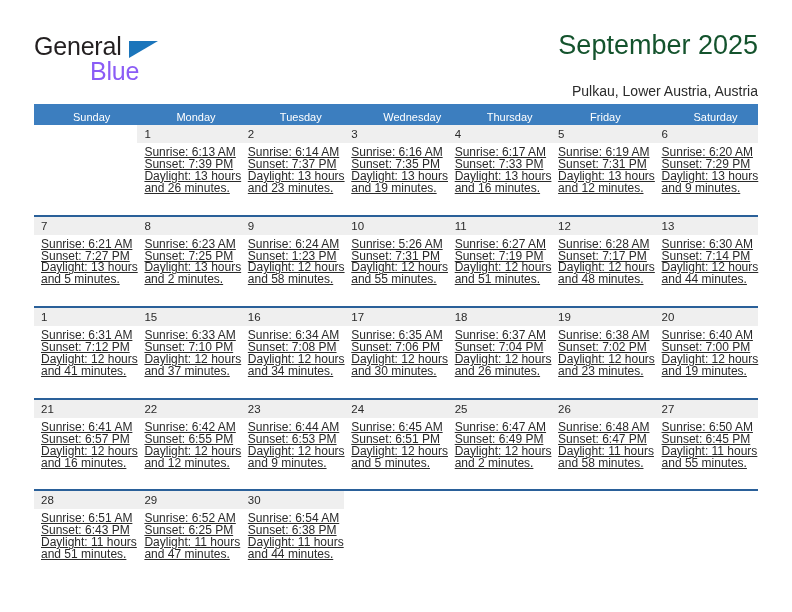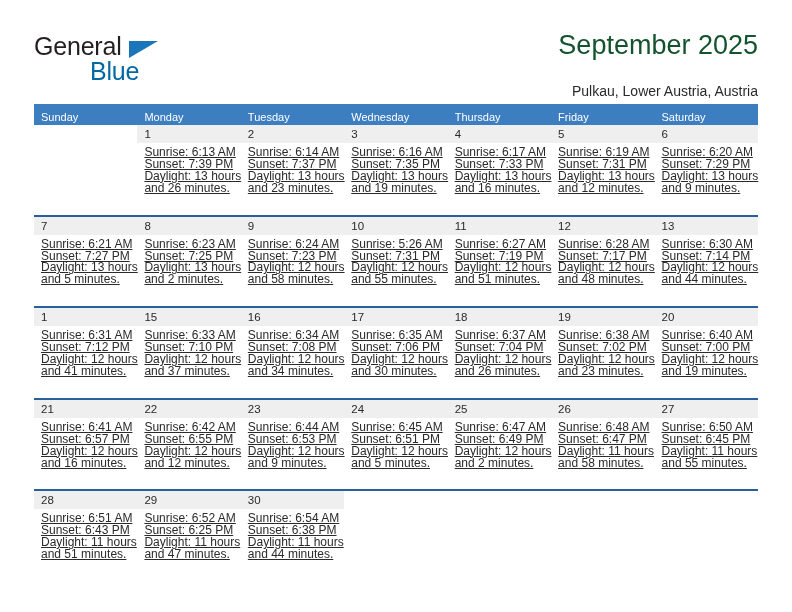--- a/index.html
+++ b/index.html
@@ -45,21 +45,21 @@
     letter-spacing: -0.2px;
     color: #231f20;
     font-family: "Liberation Sans", sans-serif;
   }
   .brand-blue {
     position: absolute;
     left: 56px;
     top: 25px;
     font-size: 25px;
     letter-spacing: -0.2px;
-    color: #0369a1;
+    color: #8b5cf6;
     font-family: "Liberation Sans", sans-serif;
   }
   .brand-tri {
     position: absolute;
     left: 95px;
     top: 9px;
     width: 0;
     height: 0;
     border-left: 29px solid #1b75bb;
     border-bottom: 17px solid transparent;
@@ -98,26 +98,27 @@
   .weekday-row {
     display: flex;
     width: 724px;
     height: 21px;
     background: #3c7ebf;
   }
   .weekday-cell {
     width: 103.428px;
     height: 25px;
     box-sizing: border-box;
-    padding-left: 7px;
+    padding-left: 19px;
     display: flex;
     align-items: center;
     color: #ffffff;
     font-size: 11px;
     font-family: "Liberation Sans", sans-serif;
+    margin-left: 20px;
   }
 
   .week-row {
     display: flex;
     width: 724px;
     height: 89.6px;
     border-top: 2px solid #2a6099;
   }
   .week-row.first {
     border-top: none;
@@ -264,21 +265,21 @@
               <div>Sunrise: 6:23 AM</div>
               <div>Sunset: 7:25 PM</div>
               <div>Daylight: 13 hours</div>
               <div>and 2 minutes.</div>
             </div>
           </div>
           <div class="day-cell">
             <div class="day-number-strip">9</div>
             <div class="day-details">
               <div>Sunrise: 6:24 AM</div>
-              <div>Sunset: 7:23 PM</div>
+              <div>Sunset: 1:23 PM</div>
               <div>Daylight: 12 hours</div>
               <div>and 58 minutes.</div>
             </div>
           </div>
           <div class="day-cell">
             <div class="day-number-strip">10</div>
             <div class="day-details">
               <div>Sunrise: 5:26 AM</div>
               <div>Sunset: 7:31 PM</div>
               <div>Daylight: 12 hours</div>

